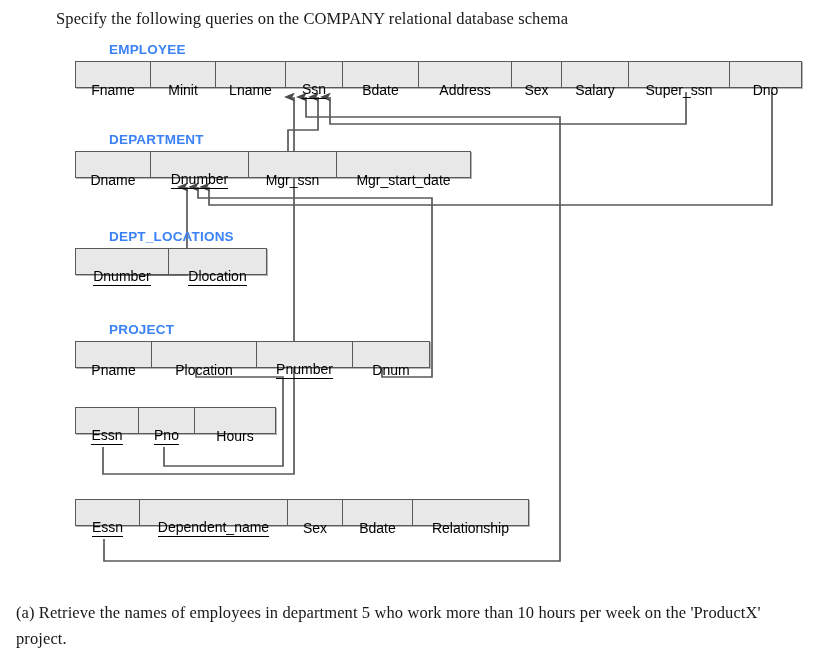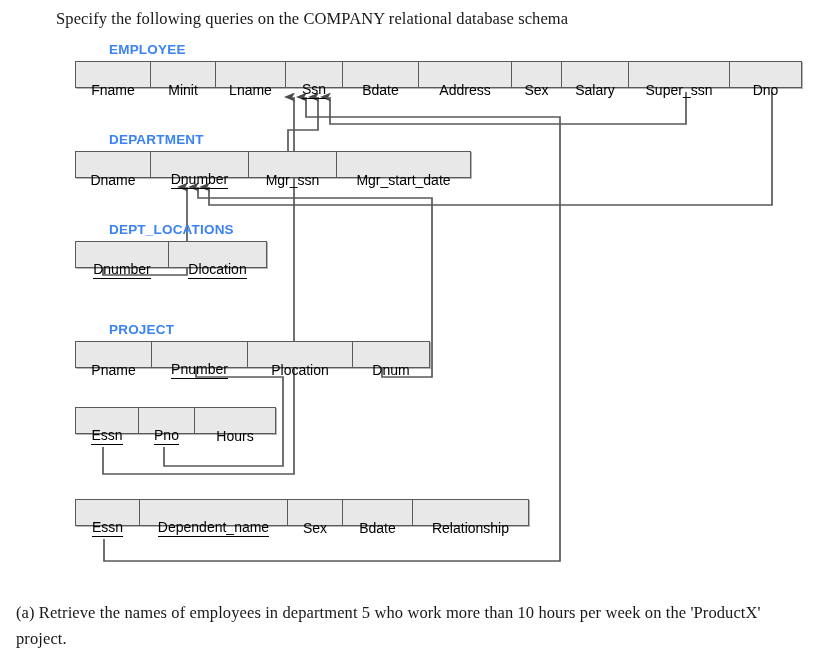--- a/index.html
+++ b/index.html
@@ -170,44 +170,44 @@
         </div>
       <div class="attr" style="width:88px">
           <span>Mgr_ssn</span>
         </div>
       <div class="attr" style="width:133px">
           <span>Mgr_start_date</span>
         </div>
     </div>
   </div>
 
-  <div class="relation" id="rel-dept-locations" style="left:75px; top:222px;">
+  <div class="relation" id="rel-dept-locations" style="left:75px; top:229px;">
     <div class="relation-name">DEPT_LOCATIONS</div>
     <div class="attr-row">
       <div class="attr pk" style="width:93px">
           <span>Dnumber</span>
         </div>
       <div class="attr pk" style="width:97px">
           <span>Dlocation</span>
         </div>
     </div>
   </div>
 
   <div class="relation" id="rel-project" style="left:75px; top:322px;">
     <div class="relation-name">PROJECT</div>
     <div class="attr-row">
       <div class="attr" style="width:76px">
           <span>Pname</span>
         </div>
+      <div class="attr" style="width:105px">
+          <span>Plocation</span>
+        </div>
       <div class="attr pk" style="width:96px">
           <span>Pnumber</span>
         </div>
-      <div class="attr" style="width:105px">
-          <span>Plocation</span>
-        </div>
       <div class="attr" style="width:76px">
           <span>Dnum</span>
         </div>
     </div>
   </div>
 
   <div class="relation" id="rel-works-on" style="left:75px; top:407px;">
     <div class="attr-row">
       <div class="attr pk" style="width:63px">
           <span>Essn</span>

